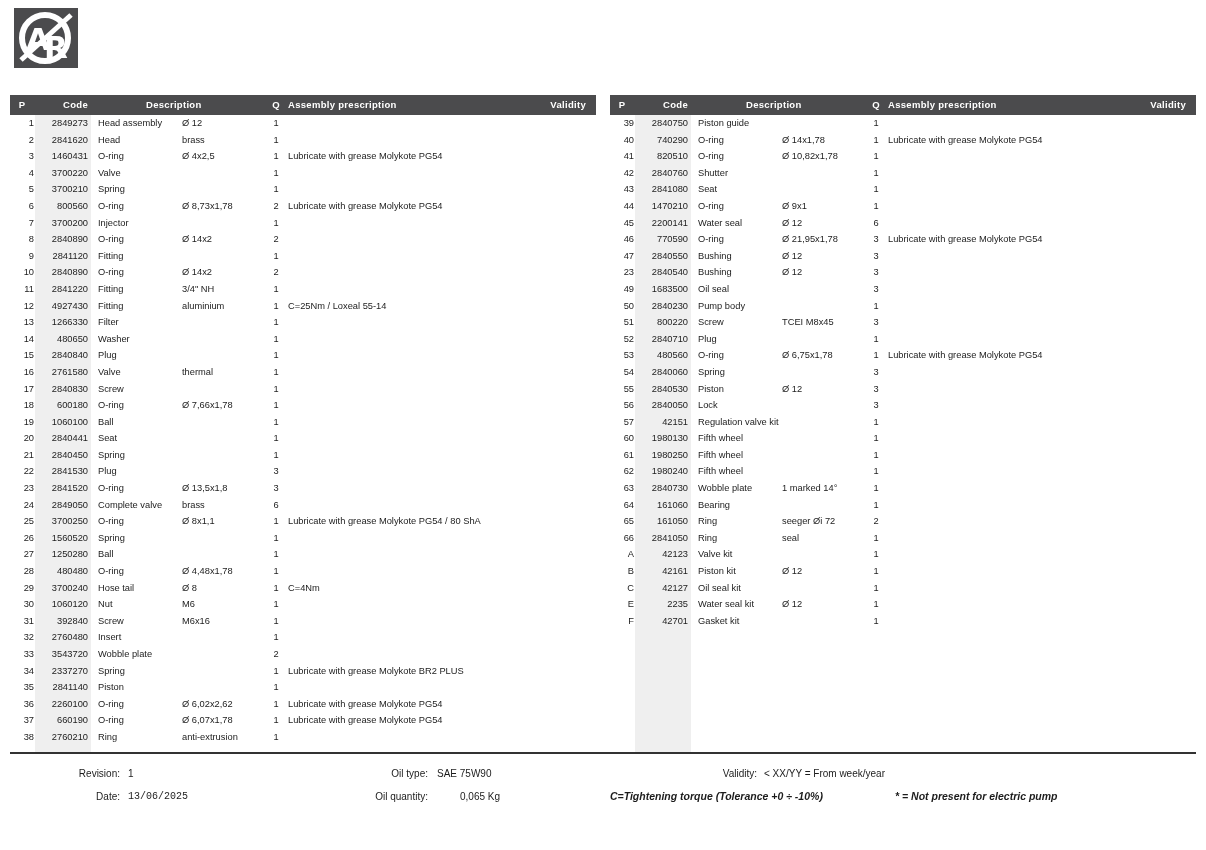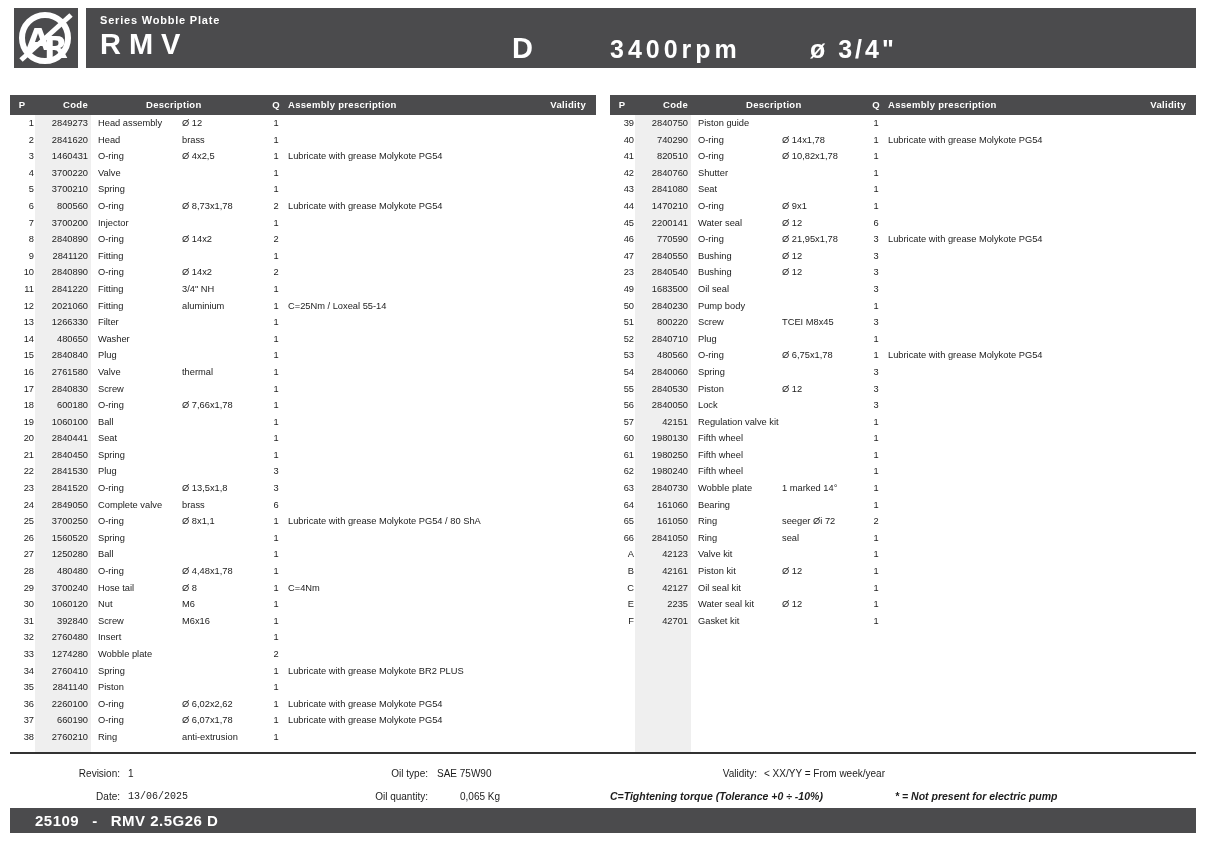--- a/index.html
+++ b/index.html
@@ -63,27 +63,20 @@
 
   <div class="logo-box">
     <svg width="64" height="60" viewBox="0 0 64 60">
       <circle cx="31" cy="30" r="23" fill="none" stroke="#ffffff" stroke-width="6"></circle>
       <line x1="7" y1="52" x2="57" y2="7" stroke="#ffffff" stroke-width="5"></line>
       <text x="12" y="42" font-family="DejaVu Sans, sans-serif" font-size="31" font-weight="bold" fill="#ffffff">A</text>
       <text x="30" y="50" font-family="DejaVu Sans, sans-serif" font-size="31" font-weight="bold" fill="#ffffff">R</text>
     </svg>
   </div>
 
-  <div class="title-bar">
-    <div class="series-label">Series Wobble Plate</div>
-    <div class="series-name">RMV</div>
-    <div class="hdr-variant">D</div>
-    <div class="hdr-rpm">3400rpm</div>
-    <div class="hdr-diam">ø 3/4"</div>
-  </div>
 
   <div class="ptable left">
     <div class="thead">
       <span class="c-p">P</span>
       <span class="c-code">Code</span>
       <span class="c-desc">Description</span>
       <span class="c-variant"></span>
       <span class="c-q">Q</span>
       <span class="c-assembly">Assembly prescription</span>
       <span class="c-validity">Validity</span>
@@ -184,21 +177,21 @@
           <span class="c-p">11</span>
           <span class="c-code">2841220</span>
           <span class="c-desc">Fitting</span>
           <span class="c-variant">3/4" NH</span>
           <span class="c-q">1</span>
           <span class="c-assembly"></span>
           <span class="c-validity"></span>
         </div>
         <div class="prow">
           <span class="c-p">12</span>
-          <span class="c-code">2021060</span>
+          <span class="c-code">4927430</span>
           <span class="c-desc">Fitting</span>
           <span class="c-variant">aluminium</span>
           <span class="c-q">1</span>
           <span class="c-assembly">C=25Nm / Loxeal 55-14</span>
           <span class="c-validity"></span>
         </div>
         <div class="prow">
           <span class="c-p">13</span>
           <span class="c-code">1266330</span>
           <span class="c-desc">Filter</span>
@@ -373,30 +366,30 @@
           <span class="c-p">32</span>
           <span class="c-code">2760480</span>
           <span class="c-desc">Insert</span>
           <span class="c-variant"></span>
           <span class="c-q">1</span>
           <span class="c-assembly"></span>
           <span class="c-validity"></span>
         </div>
         <div class="prow">
           <span class="c-p">33</span>
-          <span class="c-code">1274280</span>
+          <span class="c-code">3543720</span>
           <span class="c-desc">Wobble plate</span>
           <span class="c-variant"></span>
           <span class="c-q">2</span>
           <span class="c-assembly"></span>
           <span class="c-validity"></span>
         </div>
         <div class="prow">
           <span class="c-p">34</span>
-          <span class="c-code">2760410</span>
+          <span class="c-code">2337270</span>
           <span class="c-desc">Spring</span>
           <span class="c-variant"></span>
           <span class="c-q">1</span>
           <span class="c-assembly">Lubricate with grease Molykote BR2 PLUS</span>
           <span class="c-validity"></span>
         </div>
         <div class="prow">
           <span class="c-p">35</span>
           <span class="c-code">2841140</span>
           <span class="c-desc">Piston</span>
@@ -744,17 +737,14 @@
     <span class="f-abs lab" style="left:0;top:791px;width:80px;">Date:</span>
     <span class="f-abs" style="left:88px;top:791px;font-family:Liberation Mono, monospace;">13/06/2025</span>
 
     <span class="f-abs lab" style="left:288px;top:791px;width:100px;">Oil quantity:</span>
     <span class="f-abs" style="left:420px;top:791px;">0,065 Kg</span>
 
     <span class="f-abs note" style="left:570px;top:790px;">C=Tightening torque (Tolerance +0 ÷ -10%)</span>
     <span class="f-abs note" style="left:855px;top:790px;">* = Not present for electric pump</span>
   </div>
 
-  <div class="title-block">
-    <span>25109</span><span class="sep">-</span><span>RMV 2.5G26 D</span>
-  </div>
 
 </div>
 
 </body></html>

